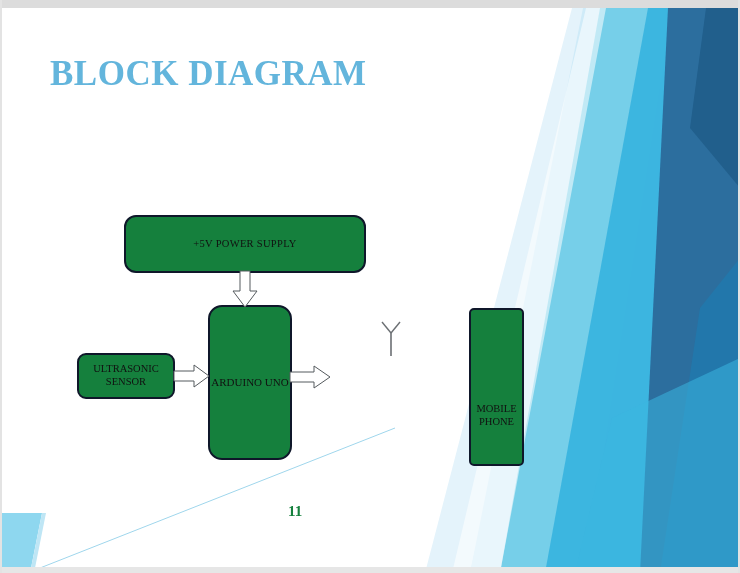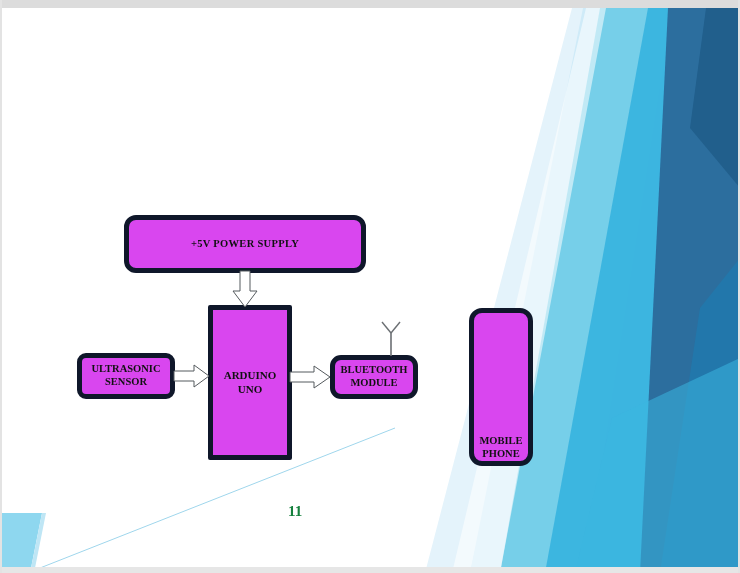--- a/index.html
+++ b/index.html
@@ -74,48 +74,48 @@
   .diagram {
     position: absolute;
     left: 0; top: 0;
     width: 740px; height: 573px;
     z-index: 20;
   }
 
   .node {
     position: absolute;
     box-sizing: border-box;
-    border: 5px solid #0f172a;
-    background: #d946ef;
+    border: 2px solid #0f172a;
+    background: #15803d;
     display: flex;
     align-items: center;
     justify-content: center;
     text-align: center;
     font-family: "Liberation Serif", serif;
-    font-weight: bold;
+    font-weight: normal;
     color: #111111;
     line-height: 1.22;
   }
 
   #node-power {
     left: 124px;
     top: 215px;
     width: 242px;
     height: 58px;
     border-radius: 12px;
     font-size: 10.5px;
     letter-spacing: 0.3px;
   }
 
   #node-arduino {
     left: 208px;
     top: 305px;
     width: 84px;
     height: 155px;
-    border-radius: 2px;
+    border-radius: 14px;
     font-size: 11px;
   }
 
   #node-ultrasonic {
     left: 77px;
     top: 353px;
     width: 98px;
     height: 46px;
     border-radius: 9px;
     font-size: 10.5px;
@@ -126,25 +126,25 @@
     top: 355px;
     width: 88px;
     height: 44px;
     border-radius: 11px;
     font-size: 10.5px;
   }
 
   #node-mobile {
     left: 469px;
     top: 308px;
-    width: 64px;
+    width: 55px;
     height: 158px;
-    border-radius: 13px;
-    font-size: 10.5px;
-    align-items: flex-end;
+    border-radius: 5px;
+    font-size: 10.5px;
+    align-items: center;
     padding-top: 58px;
   }
 
   .node-label { pointer-events: none; }
 
   .arrow-svg { position: absolute; overflow: visible; }
   #arrow-power-arduino { left: 228px; top: 271px; }
   #arrow-ultra-arduino { left: 174px; top: 363px; }
   #arrow-arduino-bt   { left: 290px; top: 364px; }
   #antenna-bluetooth  { left: 373px; top: 320px; }
@@ -178,38 +178,36 @@
     <polygon points="583,0 672,0 585,565 470,565" fill="#cfebf8"></polygon>
     <polygon points="600,0 700,0 740,565 500,565" fill="#72cde8" opacity="0.96"></polygon>
     <polygon points="648,0 712,0 740,565 545,565" fill="#36b3df" opacity="0.9"></polygon>
     <polygon points="668,0 740,0 740,565 640,565" fill="#2c6e9e"></polygon>
     <polygon points="706,0 740,0 740,180 690,120" fill="#215f8c"></polygon>
     <polygon points="700,300 740,250 740,565 660,565" fill="#2179ad" opacity="0.85"></polygon>
     <polygon points="586,0 606,0 500,565 452,565" fill="#ffffff" opacity="0.55"></polygon>
     <polygon points="612,410 740,350 740,565 575,565" fill="#3ab6e0" opacity="0.55"></polygon>
   </svg>
 
+  <div class="slide-title">BLOCK DIAGRAM</div>
 
   <div class="diagram">
 
     <div class="node" id="node-power">
       <span class="node-label">+5V POWER SUPPLY</span>
     </div>
 
     <div class="node" id="node-ultrasonic">
       <span class="node-label">ULTRASONIC SENSOR</span>
     </div>
 
     <div class="node" id="node-arduino">
       <span class="node-label">ARDUINO UNO</span>
     </div>
 
-    <div class="node" id="node-bluetooth">
-      <span class="node-label">BLUETOOTH MODULE</span>
-    </div>
 
     <div class="node" id="node-mobile">
       <span class="node-label">MOBILE PHONE</span>
     </div>
 
     <svg class="arrow-svg" id="arrow-power-arduino" width="34" height="38" aria-hidden="true">
       <polygon points="12,0 22,0 22,20 29,20 17,36 5,20 12,20" fill="#ffffff" stroke="#555a5e" stroke-width="1"></polygon>
     </svg>
 
     <svg class="arrow-svg" id="arrow-ultra-arduino" width="38" height="26" aria-hidden="true">

